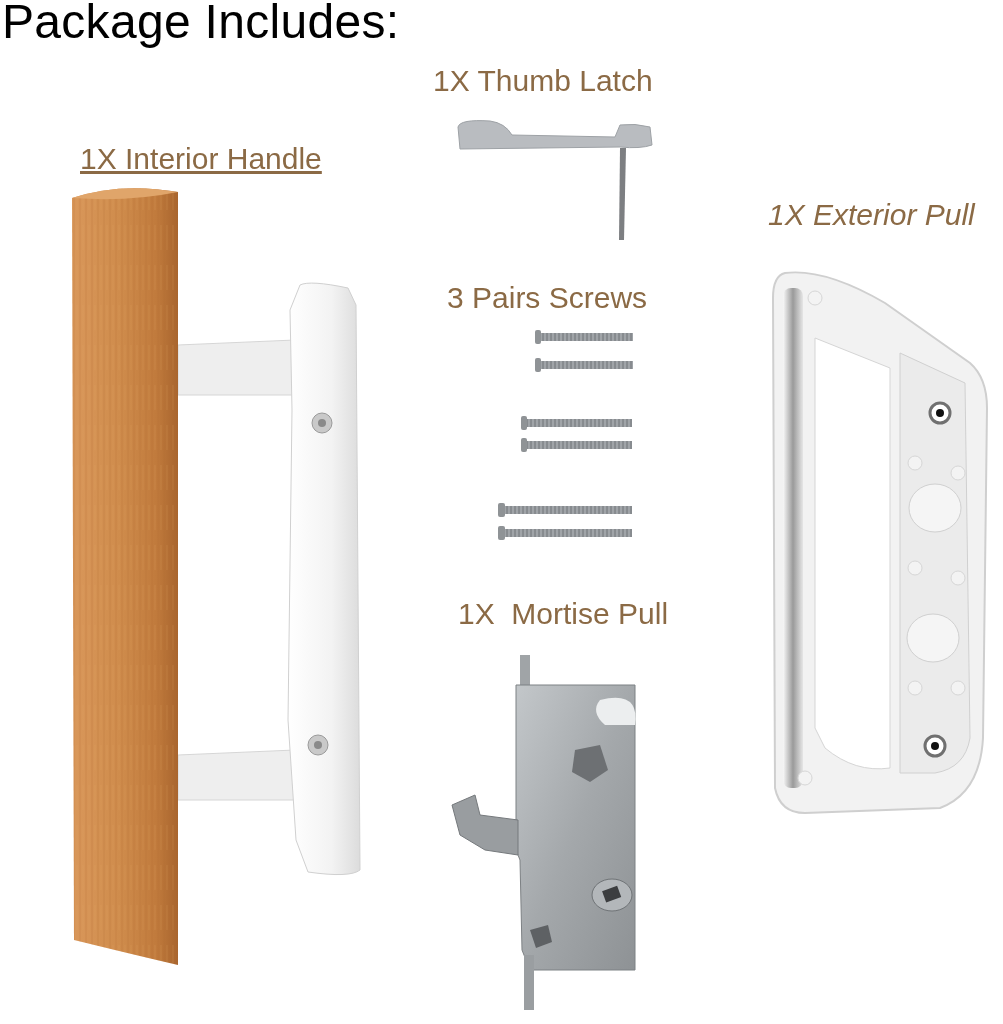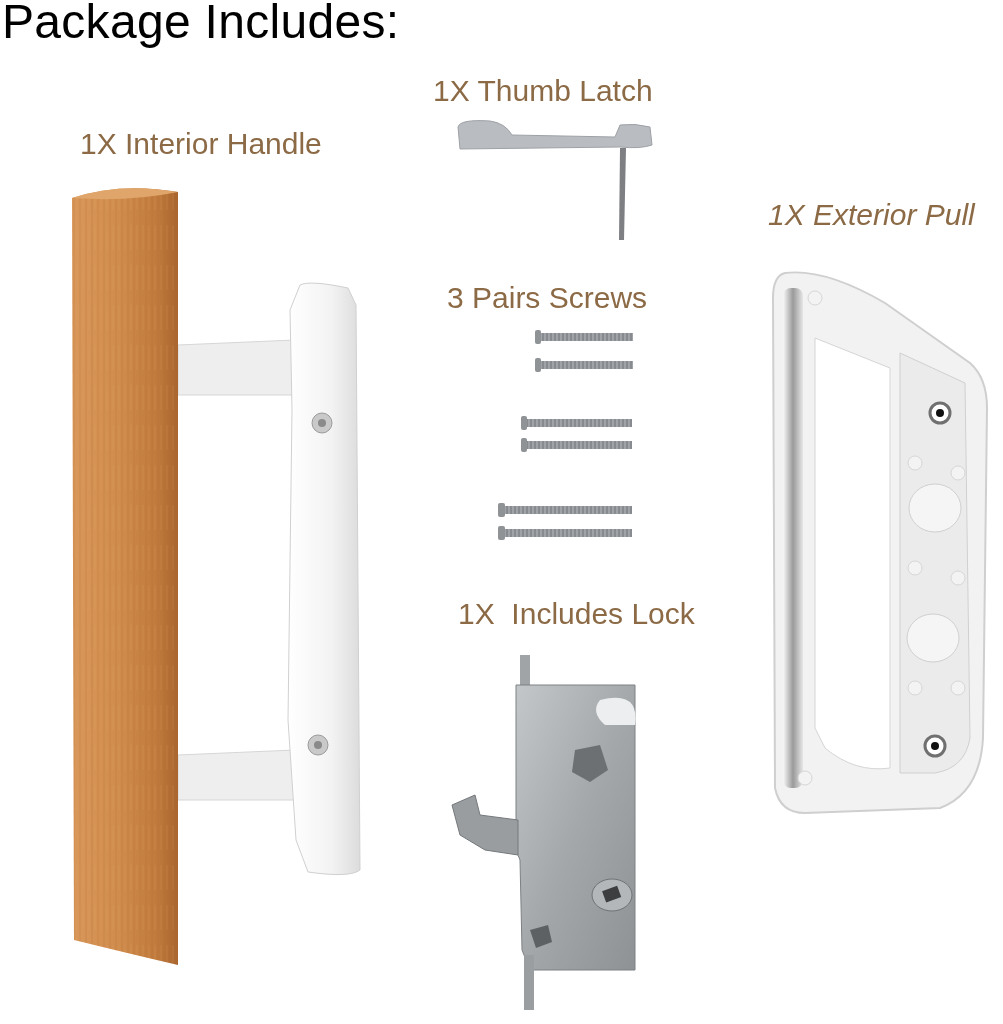--- a/index.html
+++ b/index.html
@@ -1,36 +1,36 @@
 <!DOCTYPE html>
 <html><head>
 <meta charset="utf-8">
 <style>
   html, body { margin:0; padding:0; background:#ffffff; }
   body { width:1003px; height:1024px; position:relative; overflow:hidden; font-family:"Liberation Sans", sans-serif; }
   .title { position:absolute; left:2px; top:-6px; font-size:48px; color:#000; letter-spacing:0.3px; white-space:nowrap; }
   .label { position:absolute; font-size:30px; color:#8b6a45; white-space:nowrap; }
-  .lbl-thumb { left:433px; top:74px; }
-  .lbl-interior { left:80px; top:127px; }
+  .lbl-thumb { left:433px; top:64px; }
+  .lbl-interior { left:80px; top:142px;text-decoration:underline; }
   .lbl-exterior { left:768px; top:198px;font-style:italic; }
   .lbl-screws { left:447px; top:281px; }
   .lbl-mortise { left:458px; top:597px; white-space:pre; }
   .part { position:absolute; }
   svg { display:block; }
 </style>
 </head>
 <body>
 
 <div class="title">Package Includes:</div>
 
 <div class="label lbl-thumb">1X Thumb Latch</div>
 <div class="label lbl-interior">1X Interior Handle</div>
 <div class="label lbl-exterior">1X Exterior Pull</div>
 <div class="label lbl-screws">3 Pairs Screws</div>
-<div class="label lbl-mortise">1X  Includes Lock</div>
+<div class="label lbl-mortise">1X  Mortise Pull</div>
 
 <div class="part" style="left:60px;top:180px;">
   <svg width="320" height="810" viewBox="0 0 320 810">
     <defs>
       <linearGradient id="wood" x1="0" x2="1" y1="0" y2="0">
         <stop offset="0" stop-color="#d9975a"></stop>
         <stop offset="0.45" stop-color="#cf8c4c"></stop>
         <stop offset="0.8" stop-color="#c07a3c"></stop>
         <stop offset="1" stop-color="#a8652e"></stop>
       </linearGradient>

